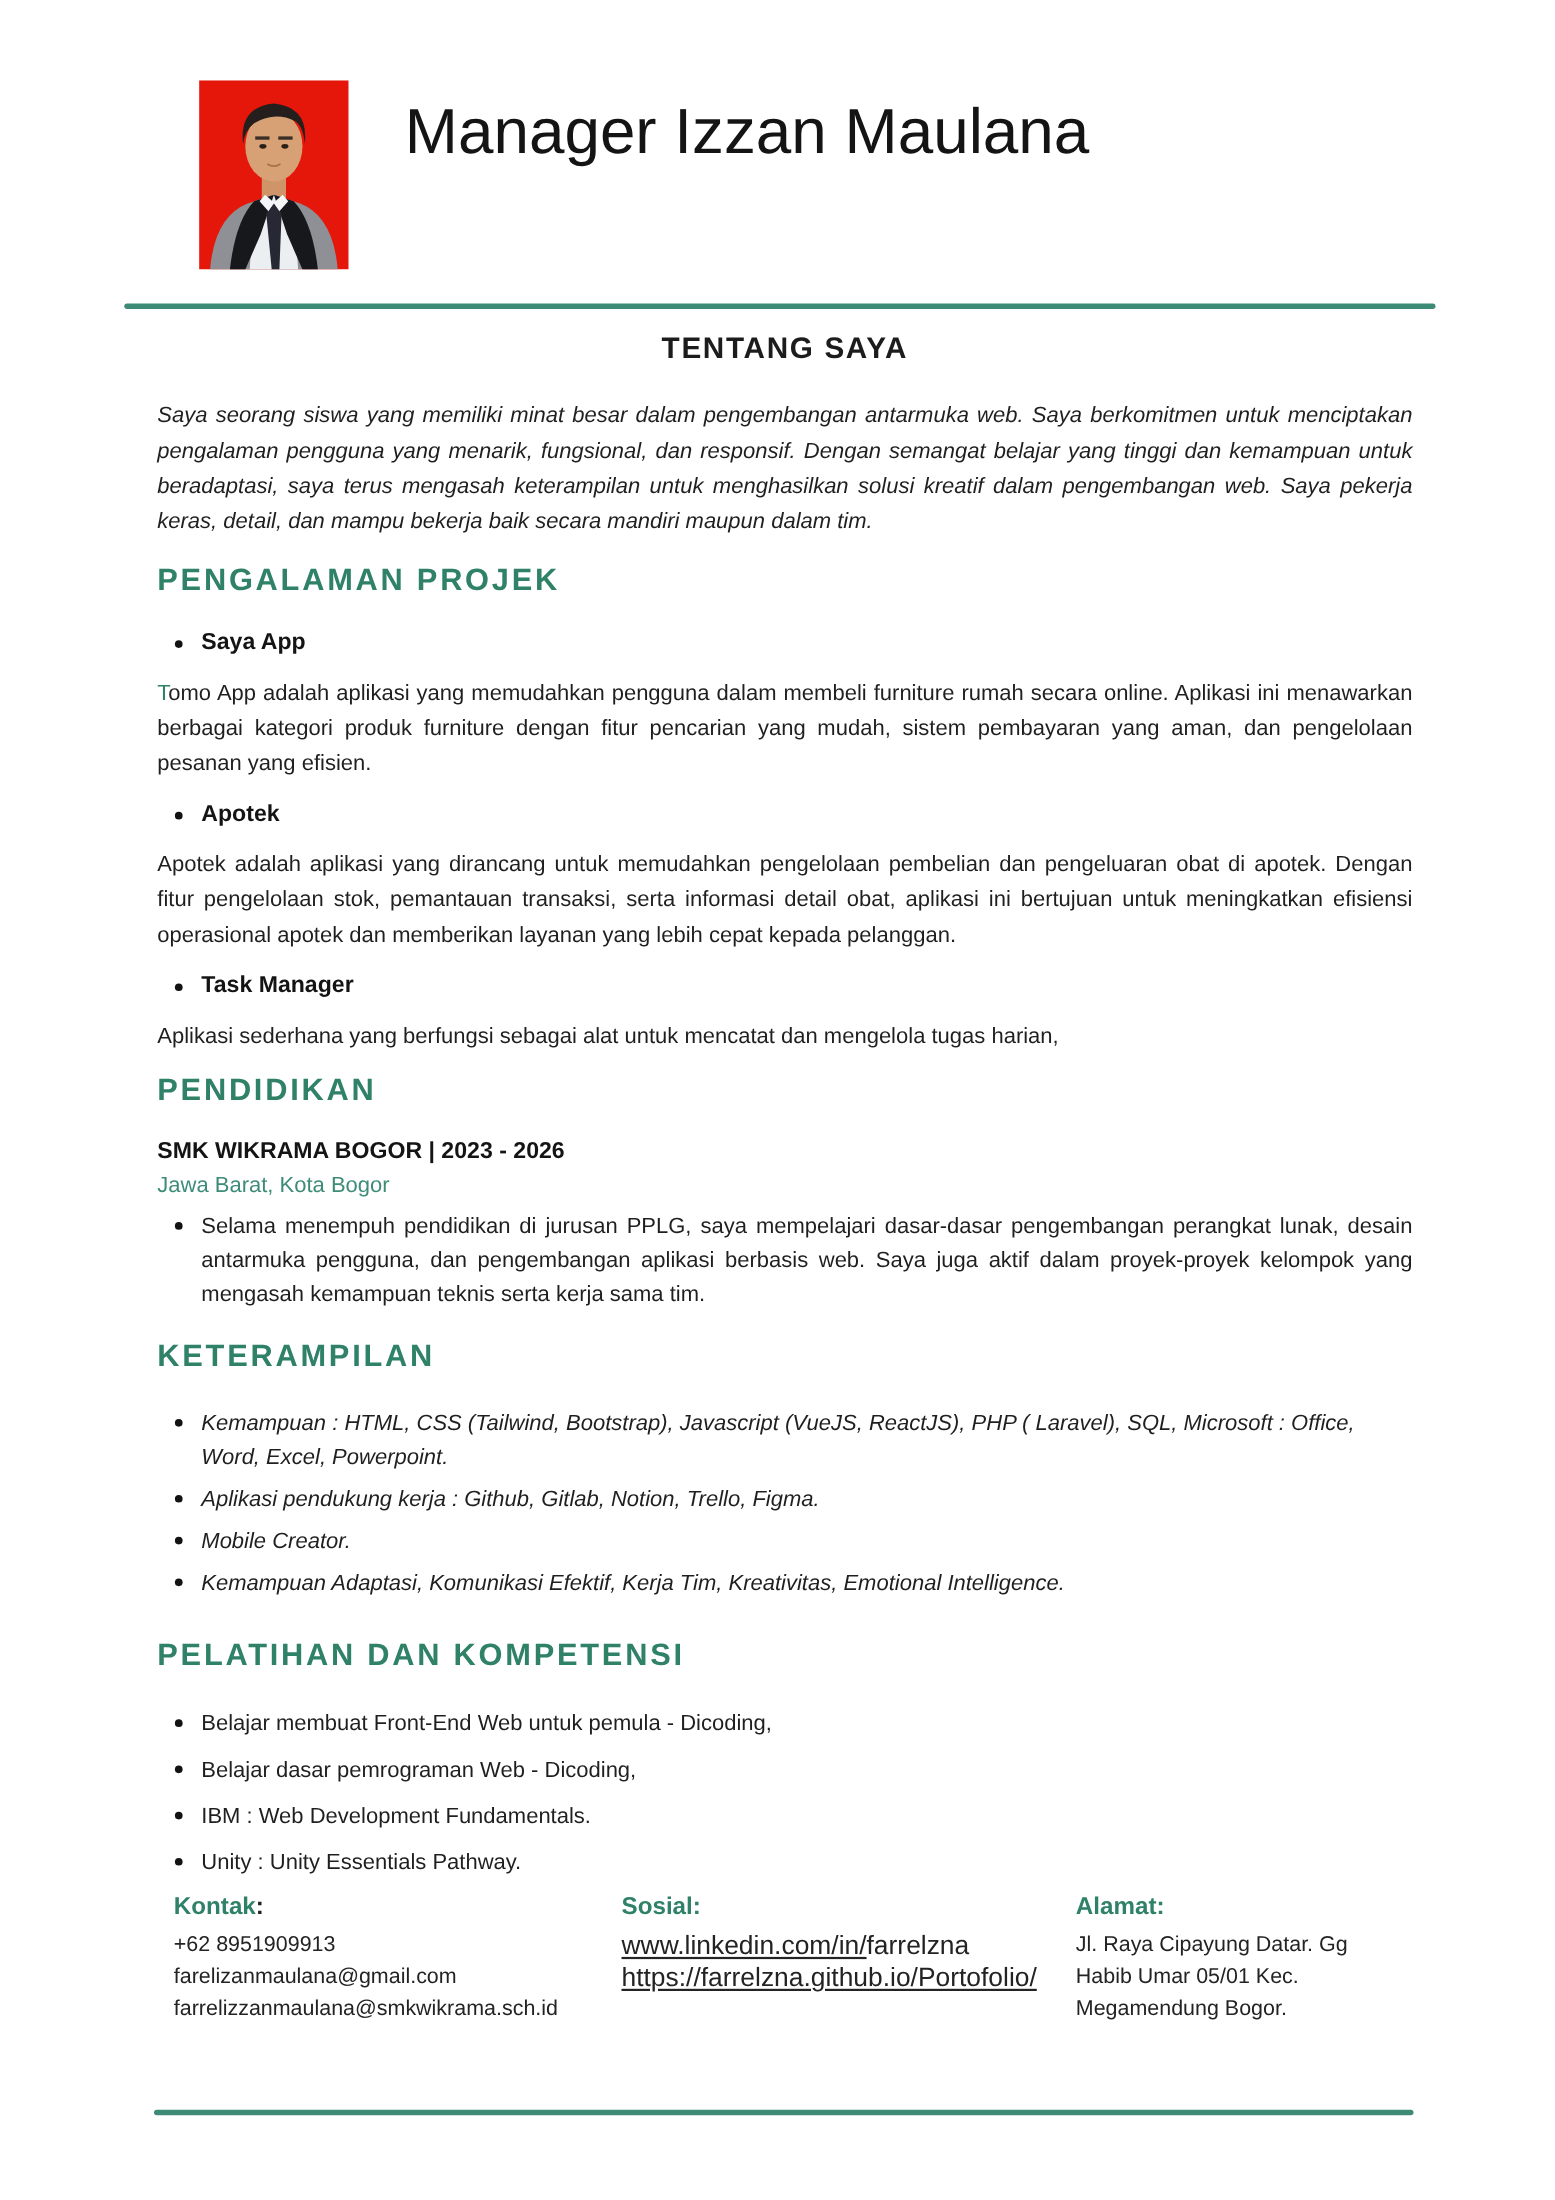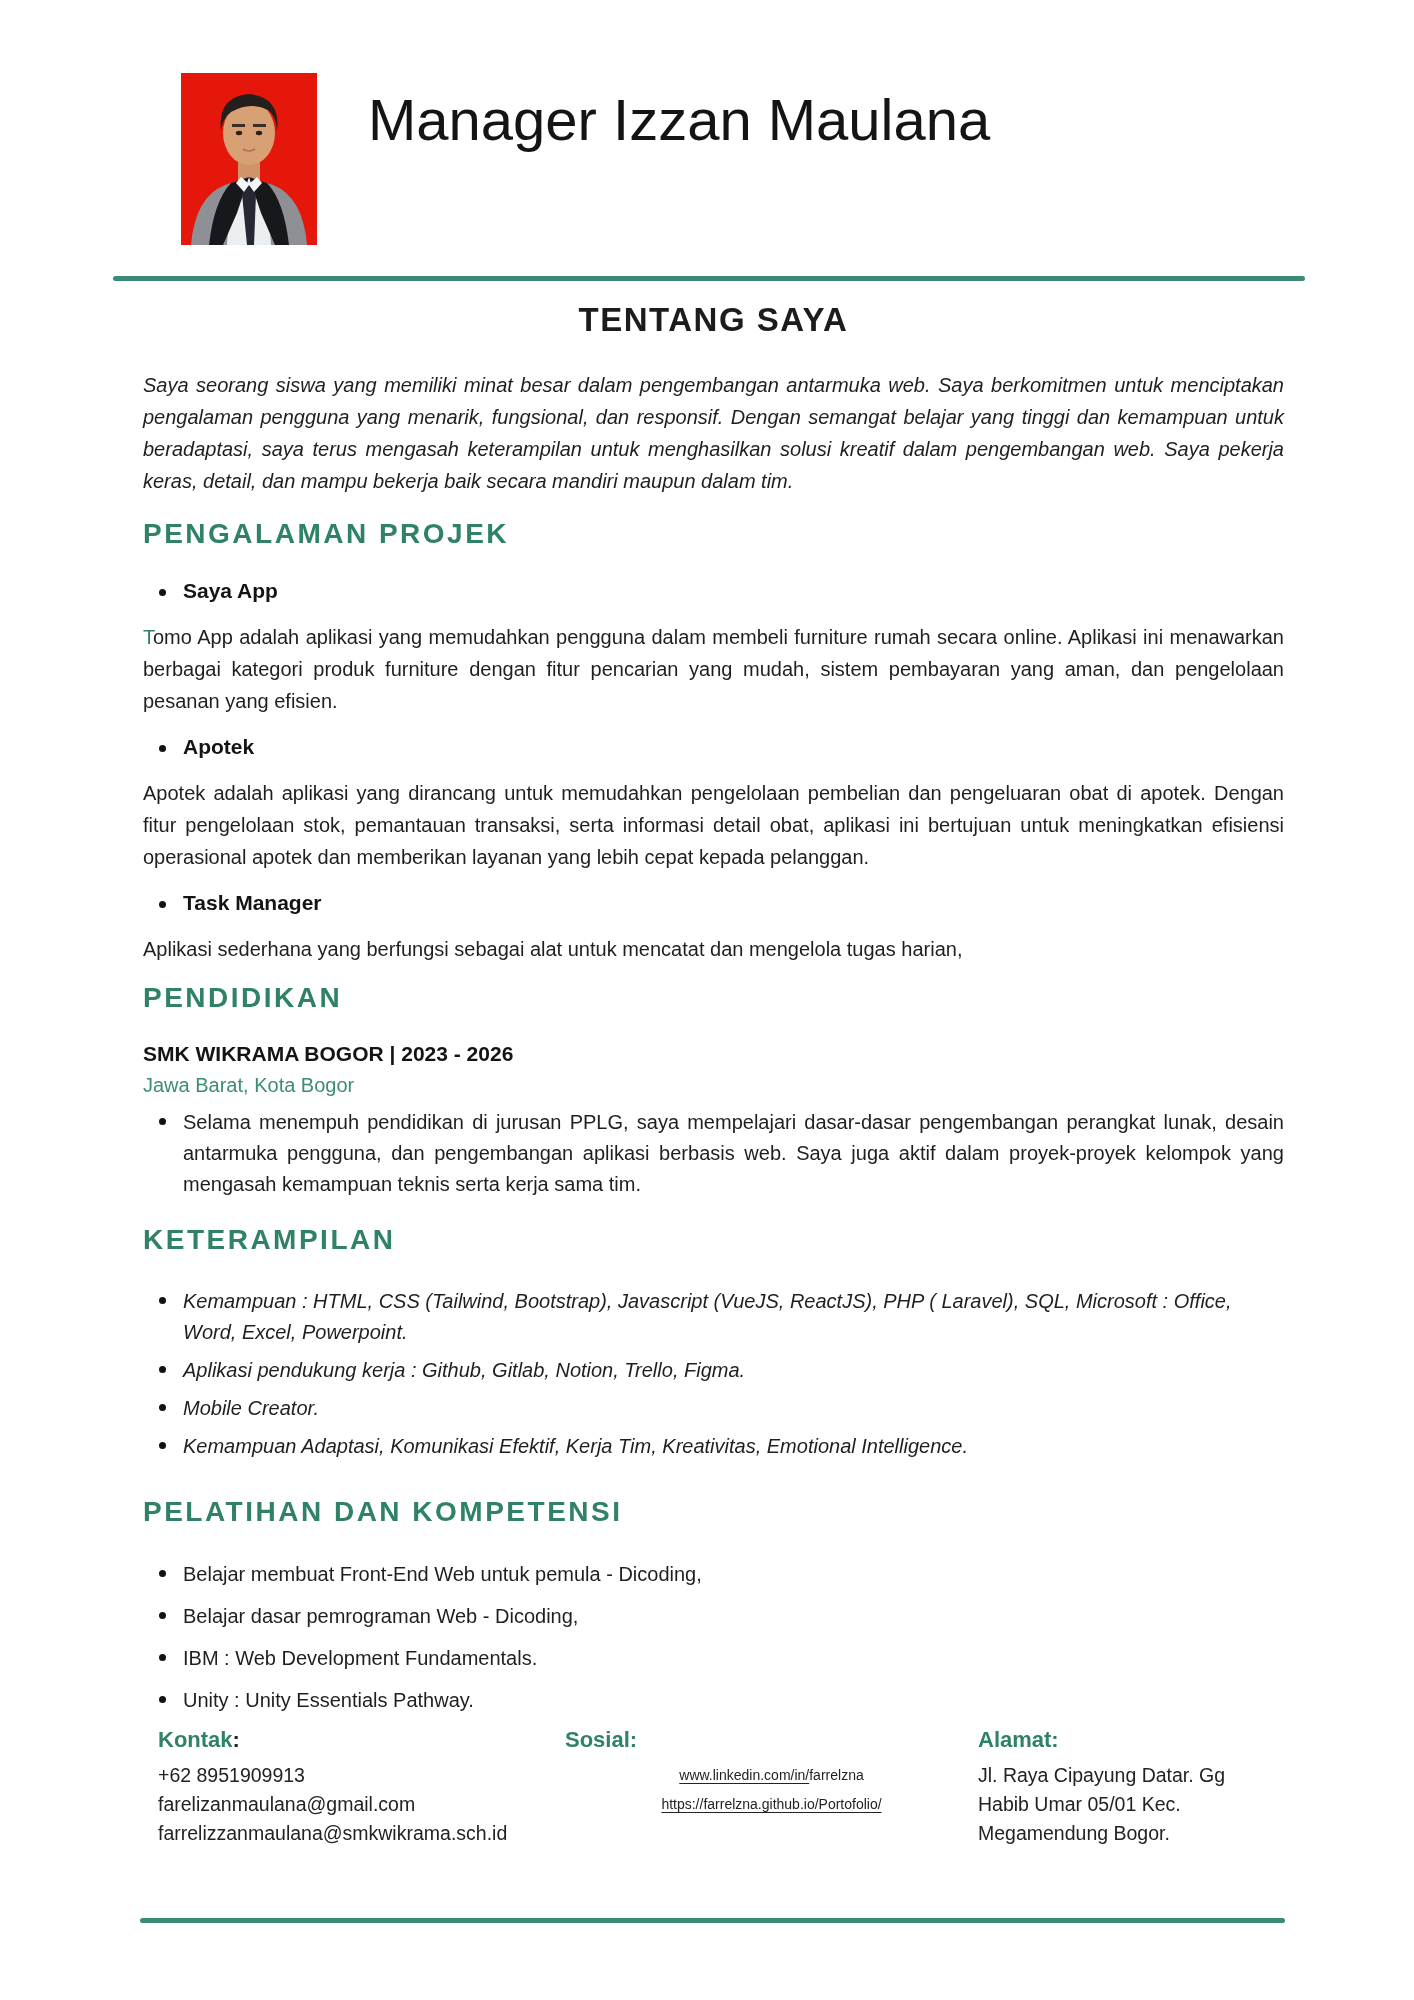--- a/index.html
+++ b/index.html
@@ -15,21 +15,21 @@
 
   
   .photo{position:absolute;left:181px;top:73px;width:136px;height:172px;display:block;}
   .name{position:absolute;left:368px;top:86px;font-size:58px;font-weight:400;color:#141414;letter-spacing:0px;white-space:nowrap;}
   .contact{position:absolute;left:372px;top:210px;font-size:21px;font-weight:700;letter-spacing:1.6px;color:#1a1a1a;white-space:nowrap;}
   .top-rule{position:absolute;left:113px;top:276px;width:1192px;height:5px;background:var(--rule);border-radius:3px;}
   .bottom-rule{position:absolute;left:140px;top:1918px;width:1145px;height:5px;background:var(--rule);border-radius:3px;}
 
   
   .main{position:absolute;left:143px;top:301px;width:1141px;}
-  .center-h{font-size:33px;font-weight:700;letter-spacing:1.5px;color:#1c1c1c;text-align:center;margin-bottom:30px;}
+  .center-h{font-size:27px;font-weight:700;letter-spacing:1.5px;color:#1c1c1c;text-align:center;margin-bottom:30px;}
   .sec-h{font-size:28px;font-weight:700;letter-spacing:2.5px;color:var(--accent);}
   .para{font-size:20px;line-height:32px;text-align:justify;color:#1f1f1f;}
   .ital{font-style:italic;}
   .lead{color:var(--accent);}
 
   .h-projects{margin-top:21px;margin-bottom:28px;}
   .bullet-row{display:flex;align-items:flex-start;gap:17px;padding-left:16px;}
   .dot{flex:0 0 auto;width:7px;height:7px;border-radius:50%;background:#121212;margin-top:11px;}
   .btitle{font-size:21px;font-weight:700;color:#141414;line-height:26px;}
   .proj-title{margin-bottom:17px;}
@@ -49,21 +49,21 @@
   .train-item .txt{font-size:20px;line-height:31px;color:#1f1f1f;}
 
   
   .footer{display:flex;margin-top:4px;padding-left:15px;}
   .f-col1{width:407px;}
   .f-col2{width:413px;}
   .f-col3{width:300px;}
   .f-h{font-size:22px;font-weight:700;color:var(--accent);margin-bottom:8px;}
   .f-h .colon{color:#222;}
   .f-line{font-size:19.5px;line-height:29px;color:#232323;}
-  .f-link{display:block;font-size:14px;line-height:29px;color:#232323;cursor:pointer;text-decoration:none;text-align:center;}
+  .f-link{display:block;font-size:24px;line-height:29px;color:#232323;cursor:pointer;text-decoration:none;}
   .f-link .u{text-decoration:underline;text-underline-offset:3px;}
 </style>
 </head>
 <body>
 
 <div class="page">
 
   <svg class="photo" viewBox="0 0 136 172" xmlns="http://www.w3.org/2000/svg">
     <rect width="136" height="172" fill="#e5170b"></rect>
     <rect x="57" y="84" width="22" height="30" fill="#cf9468"></rect>

